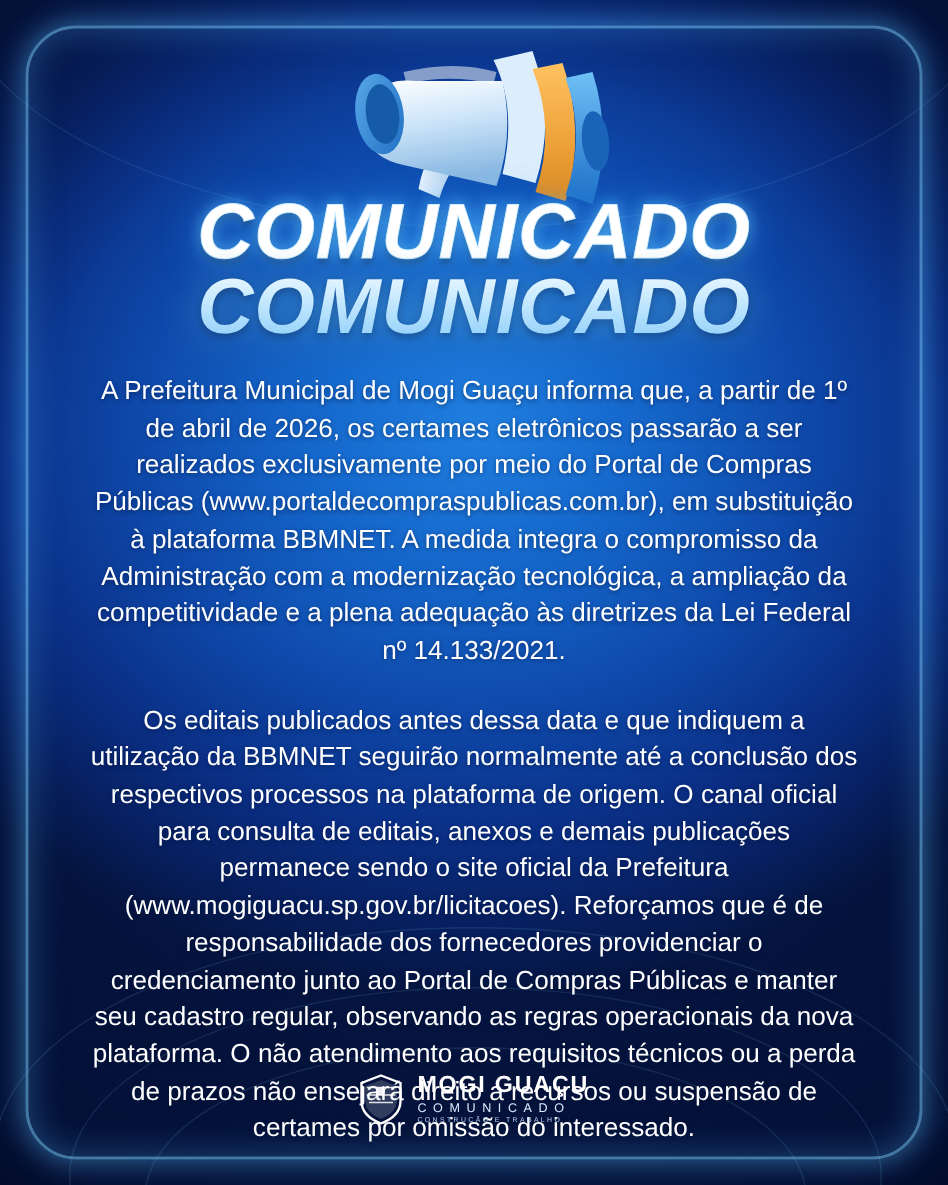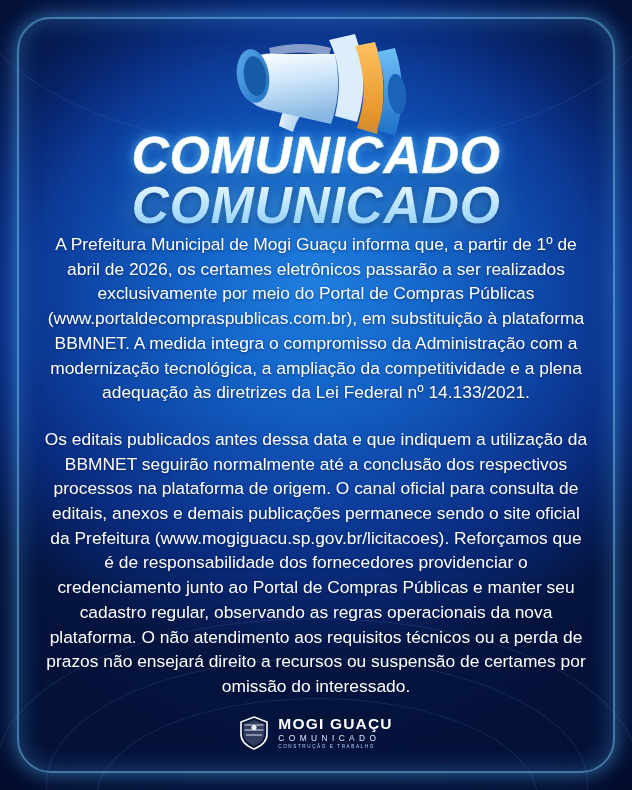--- a/index.html
+++ b/index.html
@@ -101,21 +101,21 @@
     position: absolute;
     left: 44px;
     right: 44px;
     top: 232px;
     color: #ffffff;
     text-align: center;
     font-size: 17.4px;
     line-height: 1.42;
     text-shadow: 0 1px 3px rgba(3,20,60,0.55);
   }
-  .body-copy p { margin: 0; }
+  .body-copy p { margin: 16px; }
   .body-copy p + p { margin-top: 22px; }
 
   
   .footer {
     position: absolute;
     left: 0; right: 0;
     bottom: 40px;
     display: flex;
     align-items: center;
     justify-content: center;

